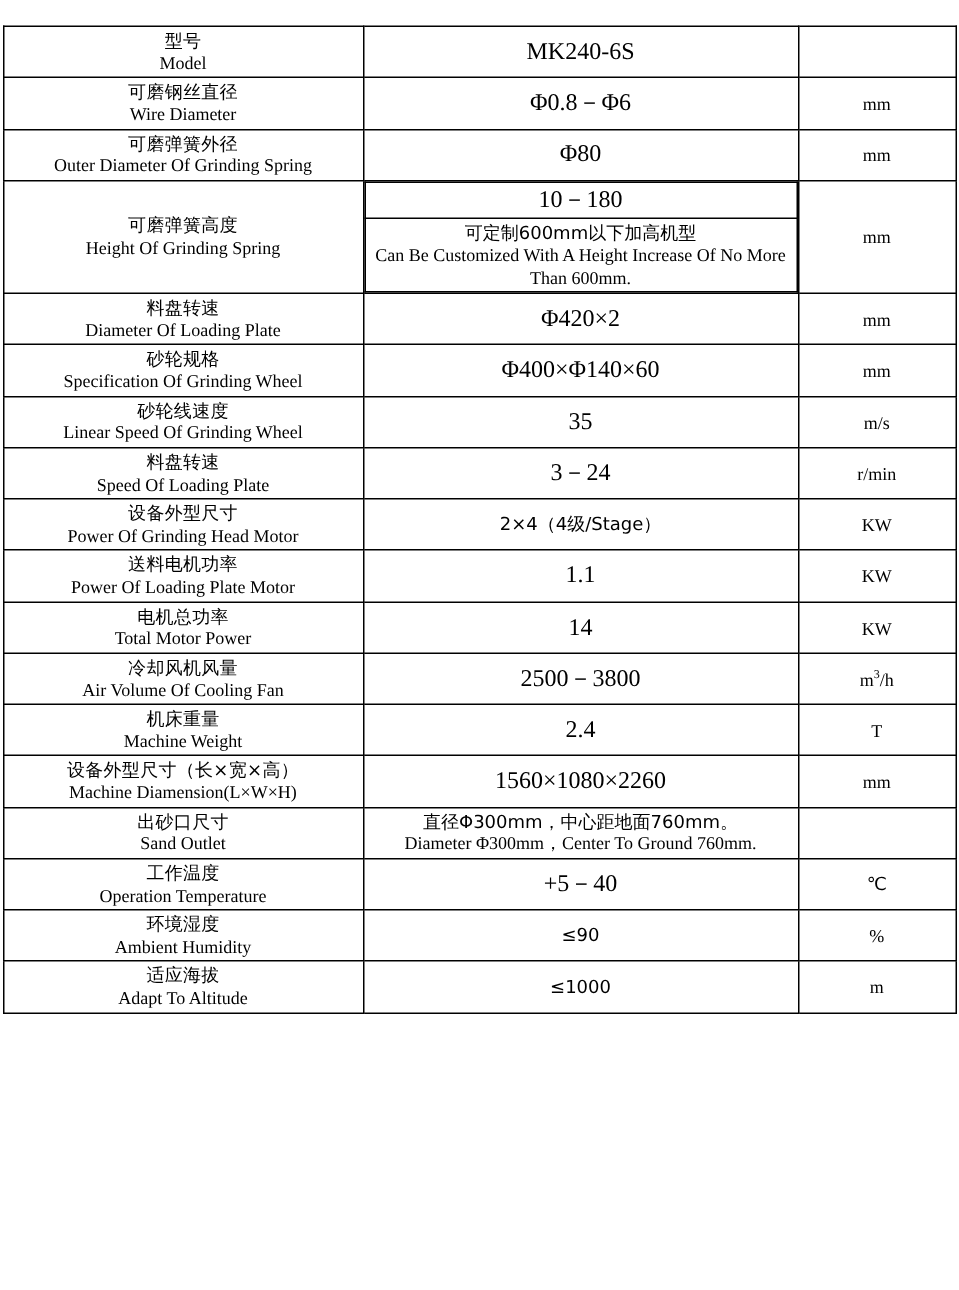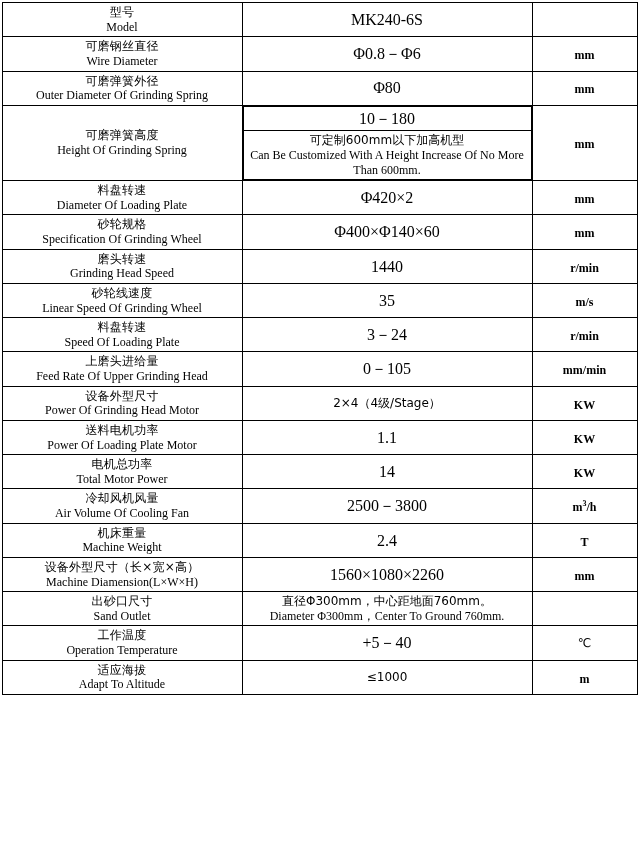--- a/index.html
+++ b/index.html
@@ -9,21 +9,21 @@
   }
   body {
     width: 639px;
     height: 860px;
     font-family: "Liberation Serif", serif;
     color: #000000;
   }
   #spec-table {
     border-collapse: collapse;
     width: 538px;
-    margin: 2px auto 0 auto;
+    margin: 17px auto 0 auto;
     table-layout: fixed;
   }
   #spec-table td {
     border: 1px solid #000000;
     text-align: center;
     vertical-align: middle;
     padding: 2px 3px;
     line-height: 1.22;
   }
   .col-label { width: 240px; }
@@ -46,21 +46,20 @@
     font-size: 16px;
   }
   .val-cn {
     font-family: "DejaVu Sans", sans-serif;
     font-size: 12px;
     display: block;
   }
   .unit {
     font-family: "Liberation Serif", serif;
     font-size: 12px;
-    font-weight: bold;
   }
   .split-inner {
     width: 100%;
     border-collapse: collapse;
   }
   .split-inner td {
     border: none;
     padding: 0;
   }
   .split-top {
@@ -169,32 +168,20 @@
         <span class="en">Specification Of Grinding Wheel</span>
       </td>
       <td>
         <span class="val">Φ400×Φ140×60</span>
       </td>
       <td>
         <span class="unit">mm</span>
       </td>
     </tr>
 
-    <tr>
-      <td>
-        <span class="cn">磨头转速</span>
-        <span class="en">Grinding Head Speed</span>
-      </td>
-      <td>
-        <span class="val">1440</span>
-      </td>
-      <td>
-        <span class="unit">r/min</span>
-      </td>
-    </tr>
 
     <tr>
       <td>
         <span class="cn">砂轮线速度</span>
         <span class="en">Linear Speed Of Grinding Wheel</span>
       </td>
       <td>
         <span class="val">35</span>
       </td>
       <td>
@@ -209,32 +196,20 @@
         <span class="en">Speed Of Loading Plate</span>
       </td>
       <td>
         <span class="val">3－24</span>
       </td>
       <td>
         <span class="unit">r/min</span>
       </td>
     </tr>
 
-    <tr>
-      <td>
-        <span class="cn">上磨头进给量</span>
-        <span class="en">Feed Rate Of Upper Grinding Head</span>
-      </td>
-      <td>
-        <span class="val">0－105</span>
-      </td>
-      <td>
-        <span class="unit">mm/min</span>
-      </td>
-    </tr>
 
     <tr>
       <td>
         <span class="cn">设备外型尺寸</span>
         <span class="en">Power Of Grinding Head Motor</span>
       </td>
       <td>
         <span class="val-cn">2×4（4级/Stage）</span>
       </td>
       <td>
@@ -327,20 +302,32 @@
         <span class="en">Operation Temperature</span>
       </td>
       <td>
         <span class="val">+5－40</span>
       </td>
       <td>
         <span class="val-cn">℃</span>
       </td>
     </tr>
 
+    <tr>
+      <td>
+        <span class="cn">环境湿度</span>
+        <span class="en">Ambient Humidity</span>
+      </td>
+      <td>
+        <span class="val-cn">≤90</span>
+      </td>
+      <td>
+        <span class="unit">%</span>
+      </td>
+    </tr>
 
     <tr>
       <td>
         <span class="cn">适应海拔</span>
         <span class="en">Adapt To Altitude</span>
       </td>
       <td>
         <span class="val-cn">≤1000</span>
       </td>
       <td>

